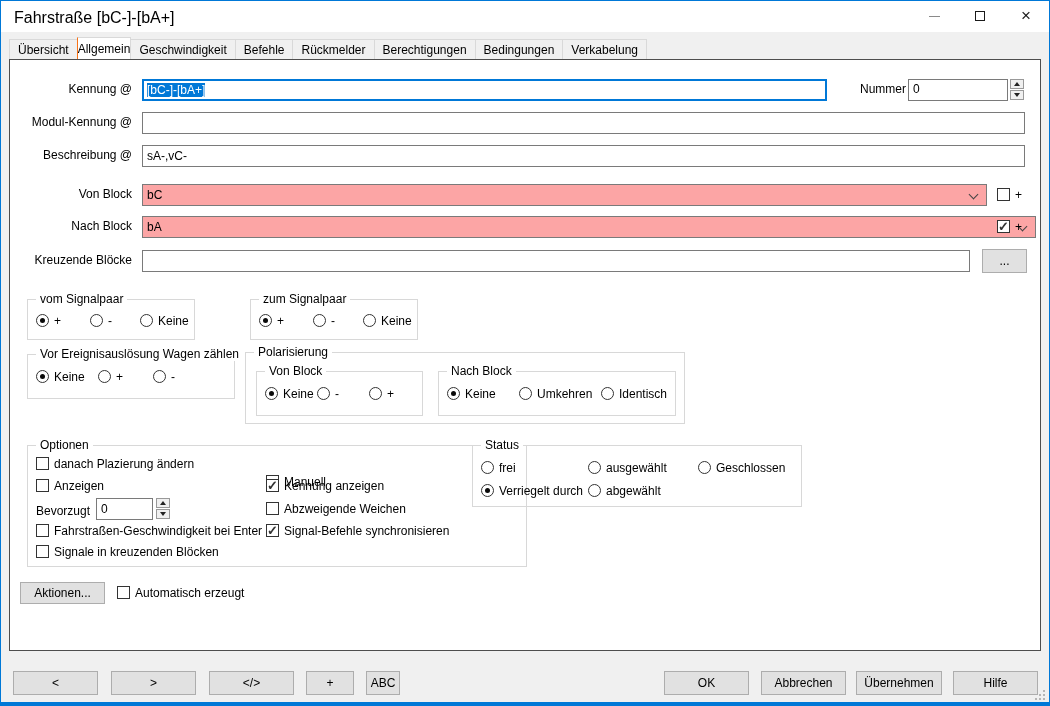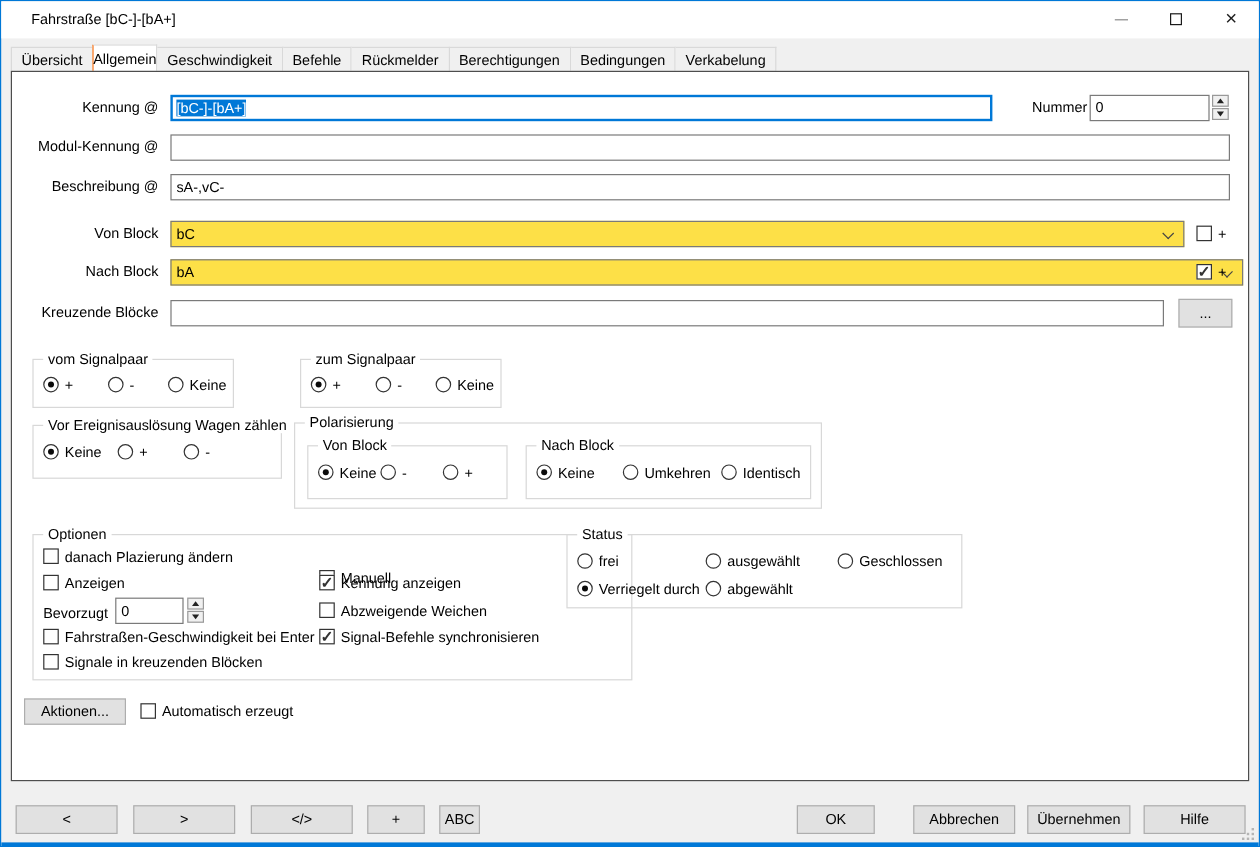--- a/index.html
+++ b/index.html
@@ -5,21 +5,21 @@
   * { margin:0; padding:0; box-sizing:border-box; }
   html,body { width:1050px; height:706px; }
   body { font-family:"Liberation Sans", sans-serif; font-size:12px; color:#000; background:#fff; }
 
   .dialog { position:relative; width:1050px; height:706px; background:#f0f0f0;
             border:1px solid #0078d7; overflow:hidden; }
   .bottom-edge { position:absolute; left:0; right:0; bottom:0; height:3px; background:#0078d7; }
 
   
   .titlebar { position:absolute; left:0; top:0; right:0; height:31px; background:#fff; }
-  .title { position:absolute; left:25px; top:8px; font-size:12px; white-space:nowrap; }
+  .title { position:absolute; left:13px; top:8px; font-size:16px; white-space:nowrap; }
   .caption { position:absolute; right:0; top:0; display:flex; }
   .cap-btn { width:46px; height:30px; display:flex; align-items:center; justify-content:center; }
   .min-glyph { display:block; width:11px; height:1px; background:#8a8a8a; }
   .max-glyph { display:block; width:10px; height:10px; border:1px solid #1a1a1a; }
   .close-glyph { font-size:17px; line-height:10px; color:#1a1a1a; }
 
   
   .tabstrip { position:absolute; left:8px; top:38px; height:21px; display:flex; align-items:flex-end; }
   .tab { height:21px; line-height:20px; padding:0 8px; background:#f0f0f0;
          border:1px solid #d9d9d9; border-left:none; white-space:nowrap; }
@@ -33,21 +33,21 @@
 
   .flabel { position:absolute; white-space:nowrap; }
   .flabel-r { position:absolute; left:0; width:122px; text-align:right; white-space:nowrap; }
 
   .field { position:absolute; background:#fff; border:1px solid #7a7a7a; height:22px;
            font-family:"Liberation Sans", sans-serif; font-size:12px; color:#000;
            padding:2px 4px; outline:none; }
   .kennung-field { border:2px solid #0078d7; padding:1px 3px; line-height:16px; }
   .kennung-field .sel { background:#0078d7; color:#fff; }
 
-  .combo { position:absolute; background:#fde047; border:1px solid #7a7a7a; height:22px;
+  .combo { position:absolute; background:#fca5a5; border:1px solid #7a7a7a; height:22px;
            padding:3px 22px 2px 4px; }
   .chev { position:absolute; right:7px; top:6px; width:10px; height:10px; }
   .chev::before { content:""; position:absolute; left:1px; top:0; width:6px; height:6px;
                   border-right:1.4px solid #444; border-bottom:1.4px solid #444;
                   transform:rotate(45deg); }
 
   .spinner { position:absolute; width:14px; }
   .spin-btn { width:14px; height:10px; background:#f0f0f0; border:1px solid #999;
               margin-bottom:1px; display:flex; align-items:center; justify-content:center; }
   .arr-up { width:0; height:0; border-left:3px solid transparent; border-right:3px solid transparent; border-bottom:4px solid #222; }
@@ -316,20 +316,20 @@
       <span>Automatisch erzeugt</span>
     </div>
   </div>
 
   <div class="btn" style="left:12px;top:670px;width:85px;height:24px">&lt;</div>
   <div class="btn" style="left:110px;top:670px;width:85px;height:24px">&gt;</div>
   <div class="btn" style="left:208px;top:670px;width:85px;height:24px">&lt;/&gt;</div>
   <div class="btn" style="left:305px;top:670px;width:48px;height:24px">+</div>
   <div class="btn" style="left:365px;top:670px;width:34px;height:24px">ABC</div>
 
-  <div class="btn" style="left:663px;top:670px;width:65px;height:24px">OK</div>
+  <div class="btn" style="left:663px;top:670px;width:85px;height:24px">OK</div>
   <div class="btn" style="left:760px;top:670px;width:85px;height:24px">Abbrechen</div>
   <div class="btn" style="left:855px;top:670px;width:86px;height:24px">Übernehmen</div>
   <div class="btn" style="left:952px;top:670px;width:85px;height:24px">Hilfe</div>
 
   <div class="grip"></div>
   <div class="bottom-edge"></div>
 </div>
 
 </body></html>

